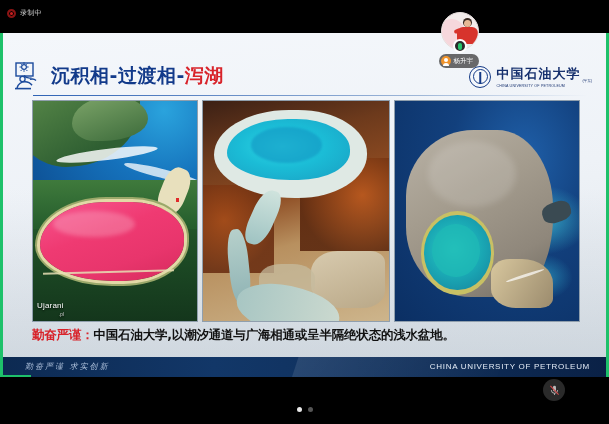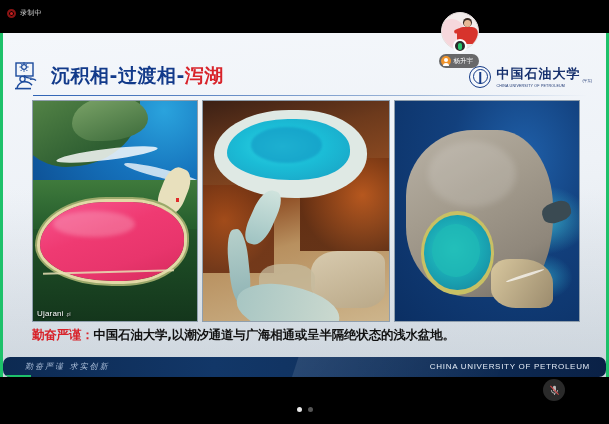--- a/index.html
+++ b/index.html
@@ -108,21 +108,21 @@
               background:linear-gradient(160deg,#f8568f 0%,#ef3a72 40%,#e8356c 70%,#d62b5d 100%);
               border-radius:46% 36% 42% 50%/55% 45% 50% 45%;
               box-shadow:0 0 0 3px #e2d9a6, 0 0 0 5px #9aa86a; }
   .p1 .lakehi { position:absolute; left:12%; top:50%; width:50%; height:12%;
                 background:rgba(255,255,255,.22); border-radius:50%; filter:blur(2px); }
   .p1 .beach { position:absolute; right:6%; top:30%; width:16%; height:22%;
                background:#e8e0bd; border-radius:40%; transform:rotate(22deg); }
   .p1 .reddot { position:absolute; right:11%; top:44%; width:3px; height:4px; background:#e02a2a; }
   .p1 .shore { position:absolute; left:6%; bottom:22%; width:80%; height:2px;
                background:rgba(230,222,180,.85); transform:rotate(-1.5deg); }
-  .wm { position:absolute; left:4px; bottom:3px; display:flex; align-items:flex-end; gap:2px; z-index:3; }
+  .wm { position:absolute; left:4px; bottom:3px; display:flex; align-items:flex-end; gap:2px; z-index:3;flex-direction:column; }
   .wm-text { font-size:8px; color:#fff; text-shadow:0 1px 2px rgba(0,0,0,.9); letter-spacing:.2px; }
   .wm-sub { font-size:4.5px; color:#dcdcdc; text-shadow:0 1px 2px rgba(0,0,0,.9); padding-bottom:1px; }
 
   
   .p2 .bg { position:absolute; inset:0;
             background:linear-gradient(165deg,#3b2015 0%,#6d3a1c 22%,#8c4a21 42%,#b8905f 62%,#cdb58c 100%); }
   .p2 .scrubL { position:absolute; left:0; top:38%; width:38%; height:40%;
                 background:radial-gradient(circle at 30% 40%, #a34a18 0%, #6b2f12 70%); opacity:.9; }
   .p2 .scrubR { position:absolute; right:0; top:26%; width:48%; height:42%;
                 background:radial-gradient(circle at 70% 40%, #b8561c 0%, #5d2a10 75%); opacity:.92; }
@@ -175,21 +175,21 @@
 
   
   .caption { position:absolute; left:29px; top:294px; width:549px;
              font-family:"DejaVu Sans",sans-serif; font-size:12.5px; font-weight:bold;
              color:#111; white-space:nowrap; z-index:6; letter-spacing:-.2px; }
   .caption .key { color:#d8232a; }
 
   
   .foot { position:absolute; left:0; bottom:0; width:603px; height:20px;
           background:linear-gradient(90deg,#0d2a52 0%,#123768 35%,#0f2e59 70%,#0a2146 100%);
-          overflow:hidden; z-index:8;border-radius:7px; }
+          overflow:hidden; z-index:8; }
   .foot::before { content:""; position:absolute; right:18%; top:-20%; width:34%; height:240%;
                   background:linear-gradient(110deg,rgba(255,255,255,.10),rgba(255,255,255,0));
                   transform:skewX(-18deg); }
   .foot-cal { position:absolute; left:22px; top:4px; font-family:"DejaVu Sans",sans-serif;
               font-size:8px; color:#b9cbe4; letter-spacing:2px; opacity:.9; font-style:italic; }
   .foot-en { position:absolute; right:16px; top:5px; font-size:8px; color:#e4ecf7;
              letter-spacing:.7px; }
   .foot-grn { position:absolute; left:0; bottom:0; width:28px; height:2px; background:#1ec16a; }
 
   

